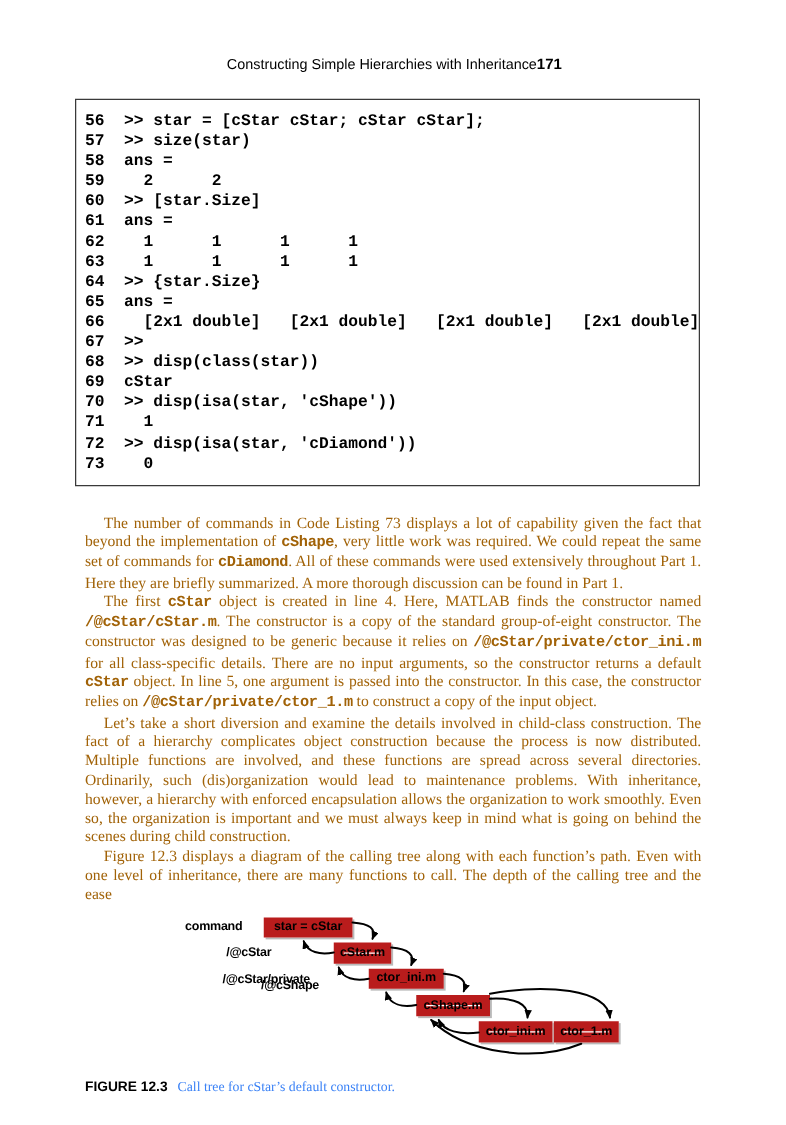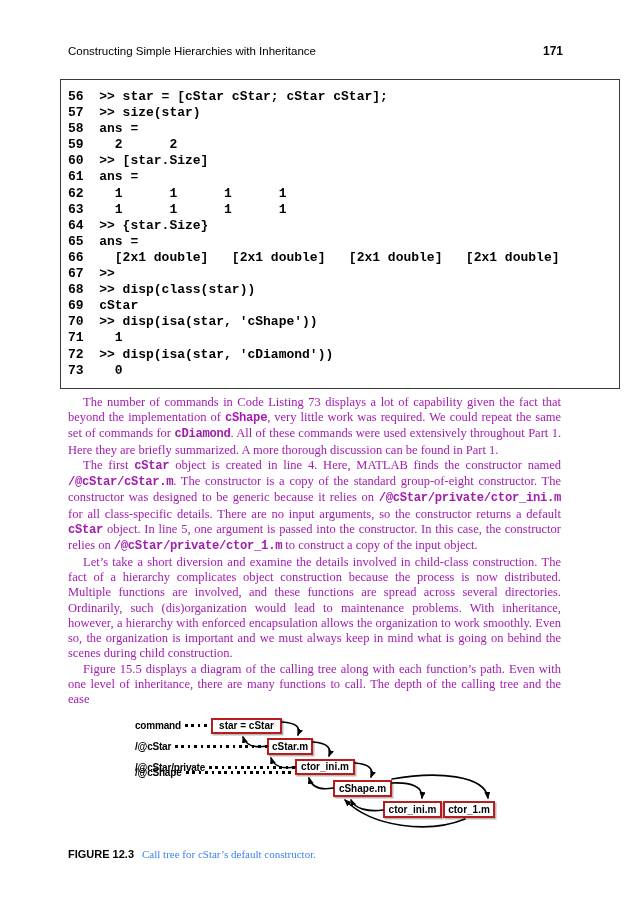--- a/index.html
+++ b/index.html
@@ -9,73 +9,73 @@
     background:#ffffff;
     color:#111;
     font-family:"Liberation Serif",serif;
     box-sizing:border-box;
     padding-top:44px;
     overflow:hidden;
     margin:0 auto;
   }
   .header{
     margin:0 66px 0 68px;
-    display:flex;justify-content:space-between;align-items:baseline;
+    display:flex;justify-content:center;align-items:baseline;
     font-family:"Liberation Sans",sans-serif;
     font-size:11.5px;color:#000;
   }
   .header .num{font-weight:bold;font-size:12px;}
   .codebox{
     margin:21px 0 0 60px;
-    width:560px;
+    width:500px;
     border:1px solid #3a3a3a;
     padding:9px 4px 9px 7px;
     box-sizing:border-box;
     background:#fff;
   }
   .codebox pre{
     margin:0;
     font-family:"Liberation Mono",monospace;
     font-weight:bold;
     font-size:13px;
     line-height:16.1px;
     color:#000;
     white-space:pre;
   }
   .bodytext{
-    margin:6px 68px 0 68px;
+    margin:22px 68px 0 68px;
     text-align:justify;
     font-size:12.5px;
     line-height:15.3px;
-    color:#a21caf;
+    color:#a16207;
   }
   .bodytext p{margin:0;text-indent:15px;}
   .bodytext .m{
     font-family:"Liberation Mono",monospace;
     font-weight:bold;
     font-size:12.2px;
     letter-spacing:-0.3px;
   }
   .figure{
     position:relative;
     margin-top:7px;
     width:629px;height:124px;
   }
   .fig-row{
     position:absolute;left:135px;height:12px;
     display:flex;align-items:center;
     font-family:"Liberation Sans",sans-serif;
-    font-weight:bold;font-size:10px;color:#000;
+    font-weight:bold;font-size:10px;color:#000;flex-direction:column;
   }
   .fig-label{white-space:nowrap;padding-right:4px;letter-spacing:-0.2px;}
   .dots{flex:1;height:3px;align-self:center;
     background:repeating-linear-gradient(90deg,#000 0 2.6px,transparent 2.6px 6.4px);}
   .fig-box{
     position:absolute;z-index:2;
-    border:2px solid #b91c1c;background:#fff;
+    border:8px solid #b91c1c;background:#fff;
     box-shadow:1.5px 1.5px 0 #b9b9b9;
     font-family:"Liberation Sans",sans-serif;
     font-weight:bold;font-size:10px;color:#000;
     display:flex;align-items:center;justify-content:center;
     white-space:nowrap;box-sizing:border-box;
   }
   .fig-arrows{position:absolute;left:0;top:0;z-index:3;pointer-events:none;}
   .caption{
     margin:9px 68px 0 68px;
     display:flex;align-items:flex-end;
@@ -114,21 +114,21 @@
 70  &gt;&gt; disp(isa(star, 'cShape'))
 71    1
 72  &gt;&gt; disp(isa(star, 'cDiamond'))
 73    0</pre>
   </div>
 
   <div class="bodytext">
     <p><span>The number of commands in Code Listing 73 displays a lot of capability given the fact that beyond the implementation of </span><span class="m">cShape</span><span>, very little work was required. We could repeat the same set of commands for </span><span class="m">cDiamond</span><span>. All of these commands were used extensively throughout Part 1. Here they are briefly summarized. A more thorough discussion can be found in Part 1.</span></p>
     <p><span>The first </span><span class="m">cStar</span><span> object is created in line 4. Here, MATLAB finds the constructor named </span><span class="m">/@cStar/cStar.m</span><span>. The constructor is a copy of the standard group-of-eight constructor. The constructor was designed to be generic because it relies on </span><span class="m">/@cStar/private/ctor_ini.m</span><span> for all class-specific details. There are no input arguments, so the constructor returns a default </span><span class="m">cStar</span><span> object. In line 5, one argument is passed into the constructor. In this case, the constructor relies on </span><span class="m">/@cStar/private/ctor_1.m</span><span> to construct a copy of the input object.</span></p>
     <p><span>Let’s take a short diversion and examine the details involved in child-class construction. The fact of a hierarchy complicates object construction because the process is now distributed. Multiple functions are involved, and these functions are spread across several directories. Ordinarily, such (dis)organization would lead to maintenance problems. With inheritance, however, a hierarchy with enforced encapsulation allows the organization to work smoothly. Even so, the organization is important and we must always keep in mind what is going on behind the scenes during child construction.</span></p>
-    <p><span>Figure 15.5 displays a diagram of the calling tree along with each function’s path. Even with one level of inheritance, there are many functions to call. The depth of the calling tree and the ease</span></p>
+    <p><span>Figure 12.3 displays a diagram of the calling tree along with each function’s path. Even with one level of inheritance, there are many functions to call. The depth of the calling tree and the ease</span></p>
   </div>
 
   <div class="figure">
 
     <svg class="fig-arrows" width="629" height="124" viewBox="0 0 629 124">
       <defs>
         <marker id="ah" markerUnits="userSpaceOnUse" markerWidth="8" markerHeight="8" refX="6" refY="3" orient="auto">
           <path d="M0,0 L7,3 L0,6 Z" fill="#000"></path>
         </marker>
       </defs>

